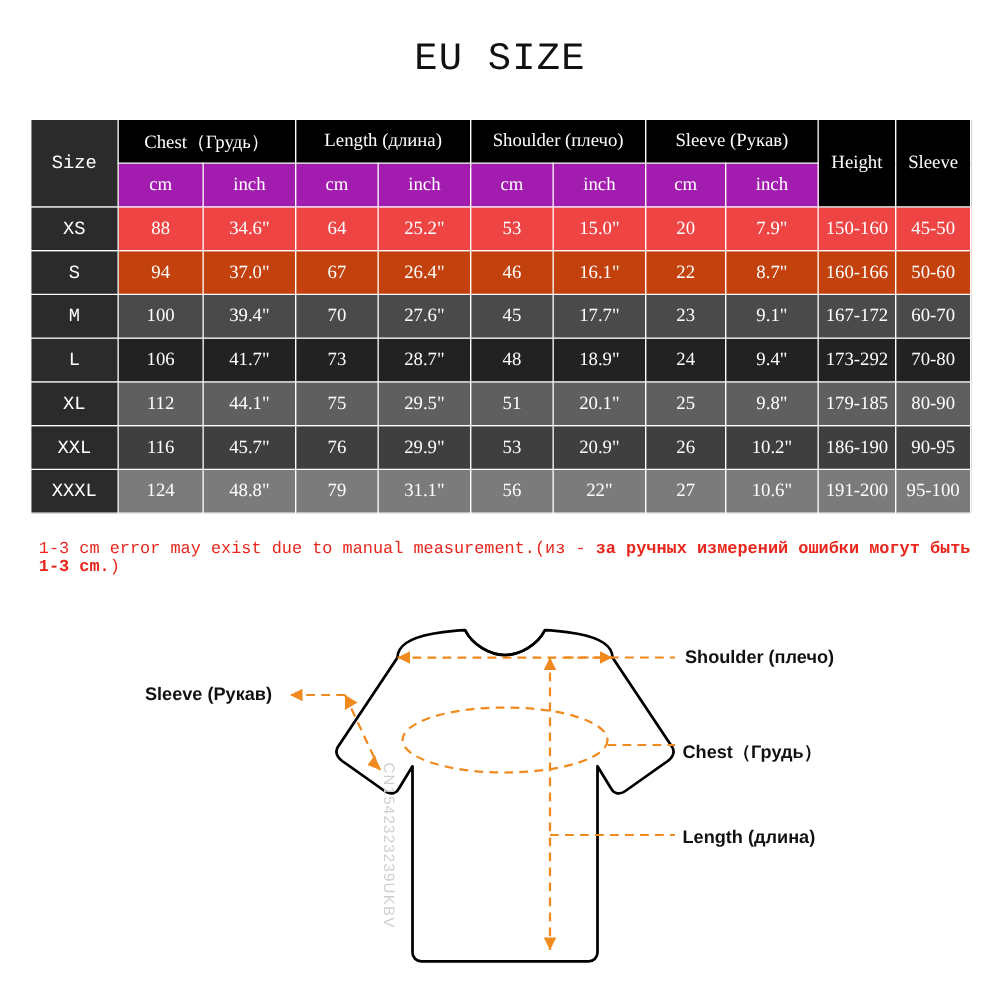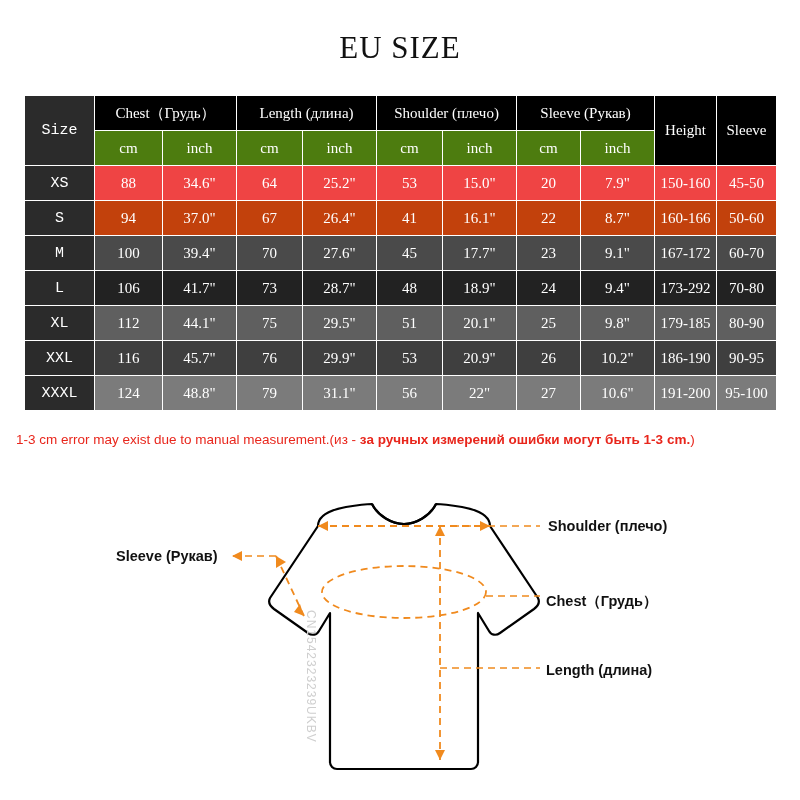--- a/index.html
+++ b/index.html
@@ -14,21 +14,21 @@
     position: relative;
     overflow: hidden;
   }
   .page {
     width: 800px;
     height: 800px;
     position: relative;
   }
   .title {
     text-align: center;
-    font-family: Liberation Serif, serif;
+    font-family: Liberation Mono, monospace;
     font-size: 31px;
     letter-spacing: 1px;
     color: #111111;
     padding-top: 30px;
     font-weight: normal;
     margin: 0;
   }
   
   .table-wrap {
     position: absolute;
@@ -47,38 +47,38 @@
     text-align: center;
     color: #ffffff;
     font-size: 15px;
     font-weight: normal;
     height: 34px;
     padding: 0;
     vertical-align: middle;
   }
   
   .hdr-top td { background: #000000; font-size: 15px; }
-  .hdr-sub td { background: #4d7c0f; font-size: 15px; margin-left: 20px; }
+  .hdr-sub td { background: #a21caf; font-size: 15px; margin-left: 20px; }
   
   .row-a td { background: #ef4444; }
   .row-b td { background: #c2410c; }
   .row-c td { background: #4a4a4a; }
   .row-d td { background: #222222; }
   .row-e td { background: #5f5f5f; }
   .row-f td { background: #3f3f3f; }
   .row-g td { background: #7b7b7b; }
 
   .cell-size { background: #2b2b2b !important; font-family: Liberation Mono, monospace; }
 
   .note {
     position: absolute;
-    left: 16px;
+    left: 31px;
     top: 432px;
     width: 760px;
-    font-family: Liberation Sans, sans-serif;
+    font-family: Liberation Mono, monospace;
     font-size: 13.5px;
     color: #e8261c;
     letter-spacing: 0;
   }
   .note b { font-weight: bold; }
 
   
   .diagram {
     position: absolute;
     left: 0;
@@ -167,21 +167,21 @@
           <td>7.9"</td>
           <td>150-160</td>
           <td>45-50</td>
         </tr>
         <tr class="row-b">
           <td class="cell-size">S</td>
           <td>94</td>
           <td>37.0"</td>
           <td>67</td>
           <td>26.4"</td>
-          <td>41</td>
+          <td>46</td>
           <td>16.1"</td>
           <td>22</td>
           <td>8.7"</td>
           <td>160-166</td>
           <td>50-60</td>
         </tr>
         <tr class="row-c">
           <td class="cell-size">M</td>
           <td>100</td>
           <td>39.4"</td>

